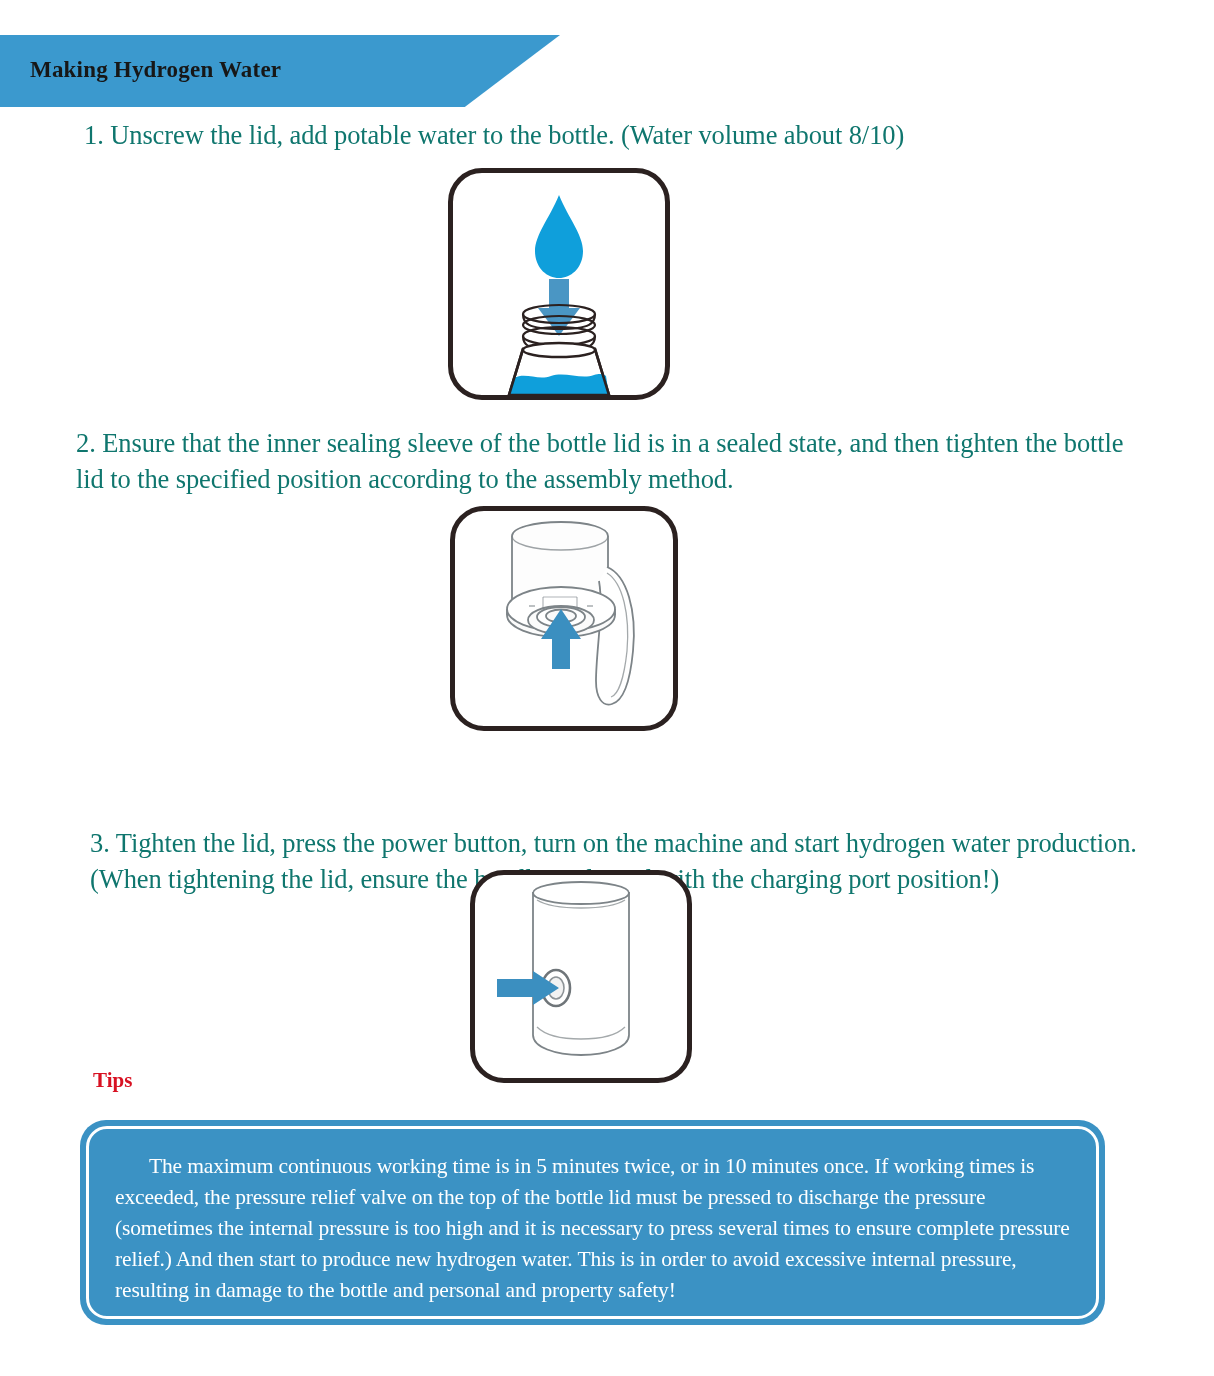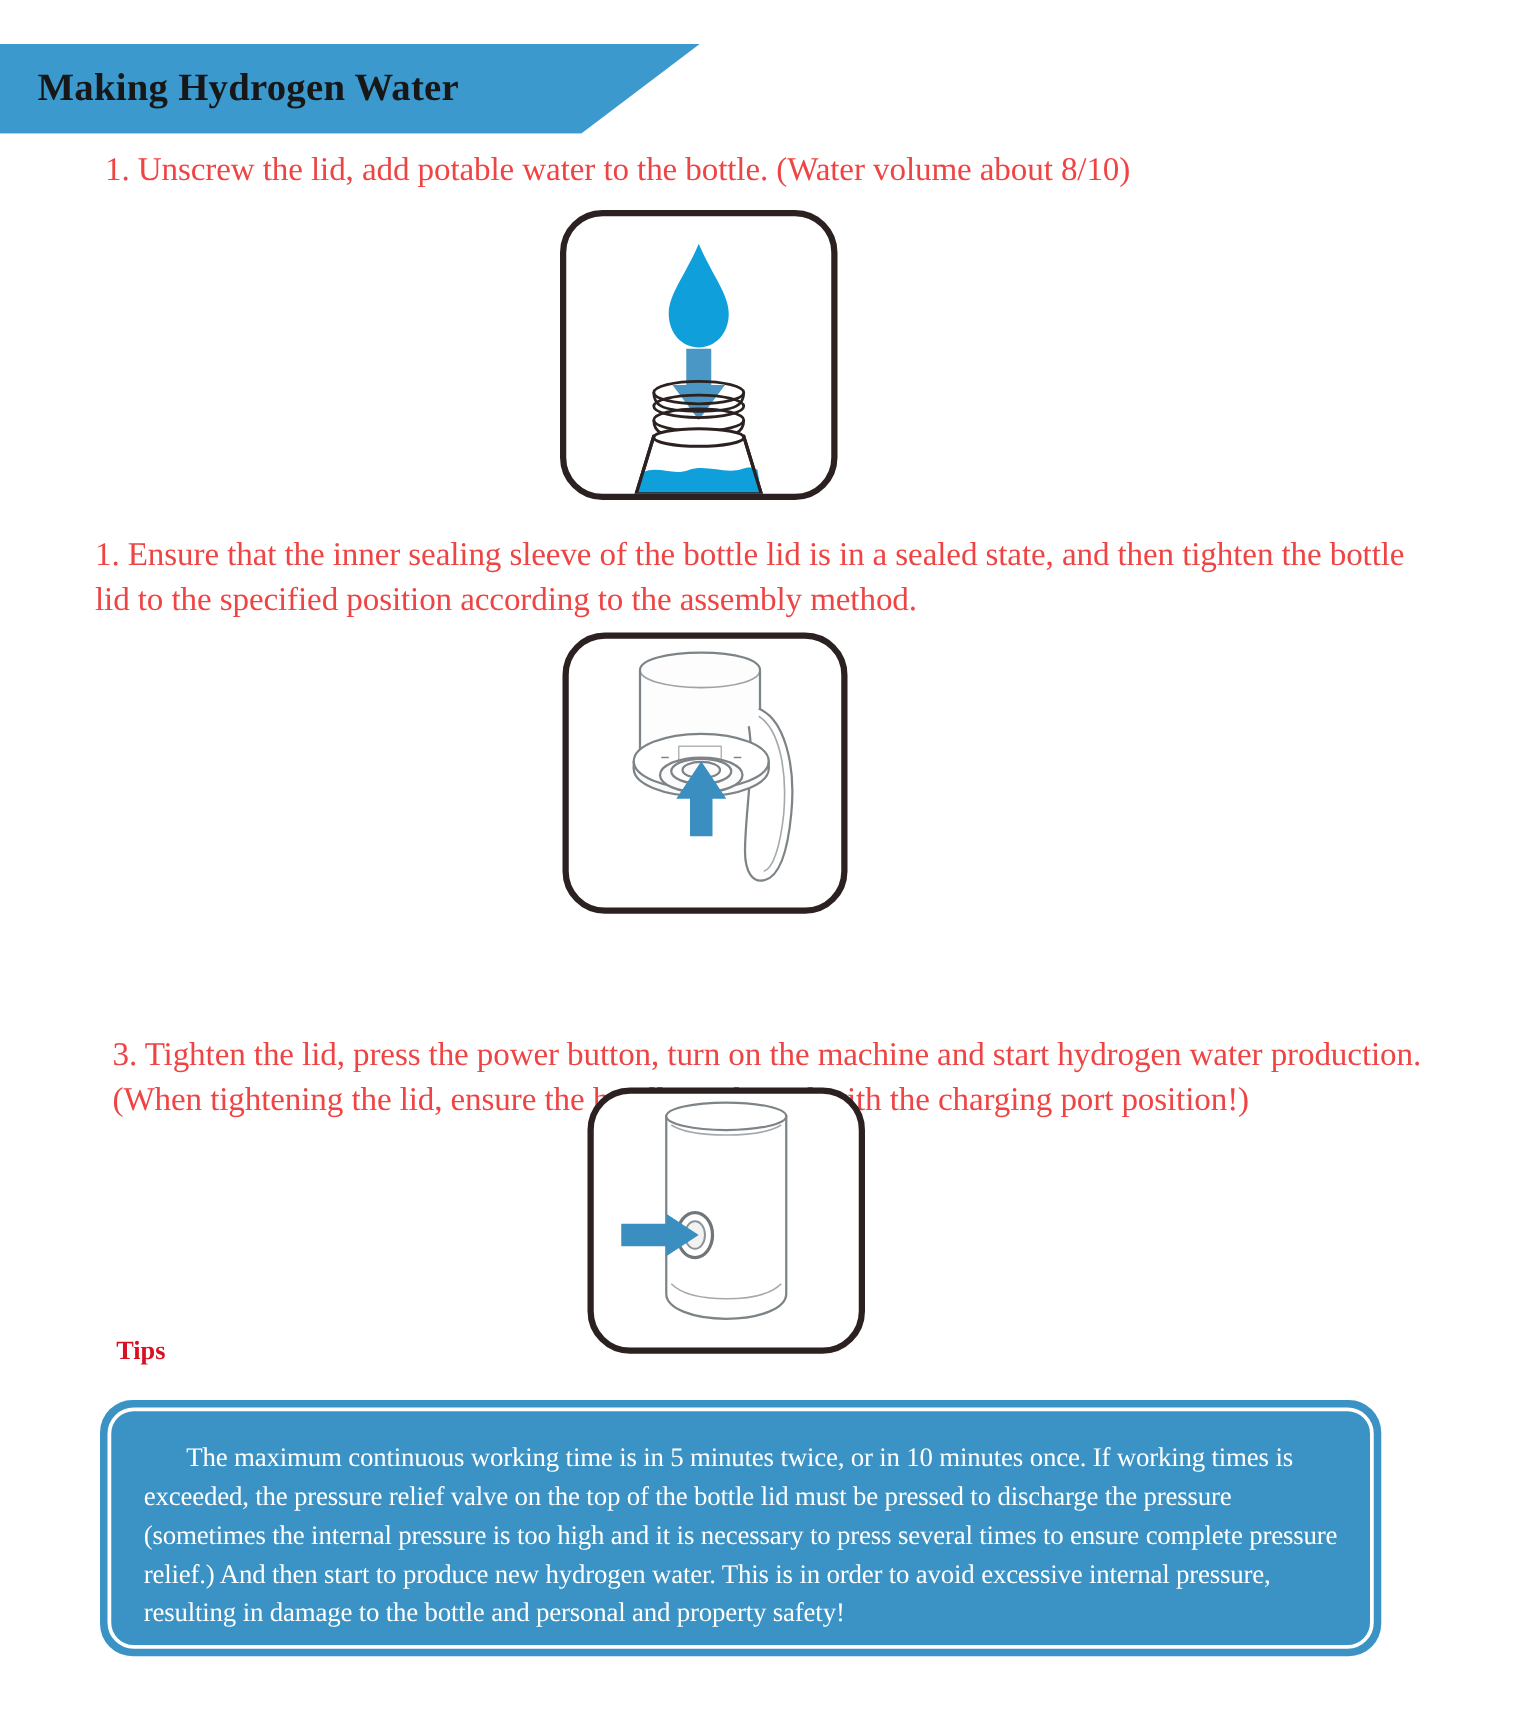--- a/index.html
+++ b/index.html
@@ -28,34 +28,34 @@
     position: absolute;
     inset: 0;
     background: #3b99ce;
     clip-path: polygon(0 0, 100% 0, 83% 100%, 0 100%);
   }
   .header-title {
     position: absolute;
     left: 30px;
     top: 50%;
     transform: translateY(-52%);
-    font-size: 31px;
+    font-size: 23px;
     font-weight: bold;
     color: #171717;
     letter-spacing: 0.2px;
     white-space: nowrap;
     font-family: "Liberation Serif", "DejaVu Serif", serif;
   }
 
   
   .step-text {
     position: absolute;
     font-size: 26.5px;
     line-height: 1.36;
-    color: #ef4444;
+    color: #0f766e;
     letter-spacing: -0.1px;
   }
   .step1-text { left: 84px;  top: 117px; width: 1060px; }
   .step2-text { left: 76px;  top: 425px; width: 1075px; }
   .step3-text { left: 90px;  top: 780px; width: 1085px; margin-top: 45px; }
 
   
   .illus-box {
     position: absolute;
     border: 5px solid #2b2120;
@@ -136,21 +136,21 @@
     <g>
       <path d="M70 176 L56 222 L156 222 L142 176 Z" fill="#ffffff" stroke="#2b2120" stroke-width="2.6"></path>
 
       <path d="M61 205 C73 199, 85 208, 98 203 C112 198, 128 207, 141 202 C147 200, 151 201, 153 203 L156 222 L56 222 Z" fill="#0f9fdb"></path>
       <path d="M70 176 L56 222 L156 222 L142 176 Z" fill="none" stroke="#2b2120" stroke-width="2.6"></path>
       <ellipse cx="106" cy="177" rx="36" ry="7" fill="#ffffff" stroke="#2b2120" stroke-width="2.4"></ellipse>
     </g>
   </svg>
 </div>
 
-<div class="step-text step2-text">1. Ensure that the inner sealing sleeve of the bottle lid is in a sealed state, and then tighten the bottle lid to the specified position according to the assembly method.</div>
+<div class="step-text step2-text">2. Ensure that the inner sealing sleeve of the bottle lid is in a sealed state, and then tighten the bottle lid to the specified position according to the assembly method.</div>
 
 <div class="illus-box" id="illus-2">
   <svg viewBox="0 0 218 215" xmlns="http://www.w3.org/2000/svg">
     <g fill="none" stroke="#7d8488" stroke-width="1.8" stroke-linejoin="round">
 
       <path d="M57 25 C57 17, 78 11, 106 11 C134 11, 153 17, 153 25 L153 96 L57 96 Z" fill="#fdfdfd"></path>
       <path d="M57 25 C57 33, 78 39, 106 39 C134 39, 153 33, 153 25" stroke-width="1.4" opacity="0.75"></path>
 
       <path d="M152 56 C172 64, 182 100, 178 140 C175 172, 168 190, 157 193 C147 196, 141 186, 141 170
                C141 140, 149 98, 144 70" fill="#ffffff"></path>

